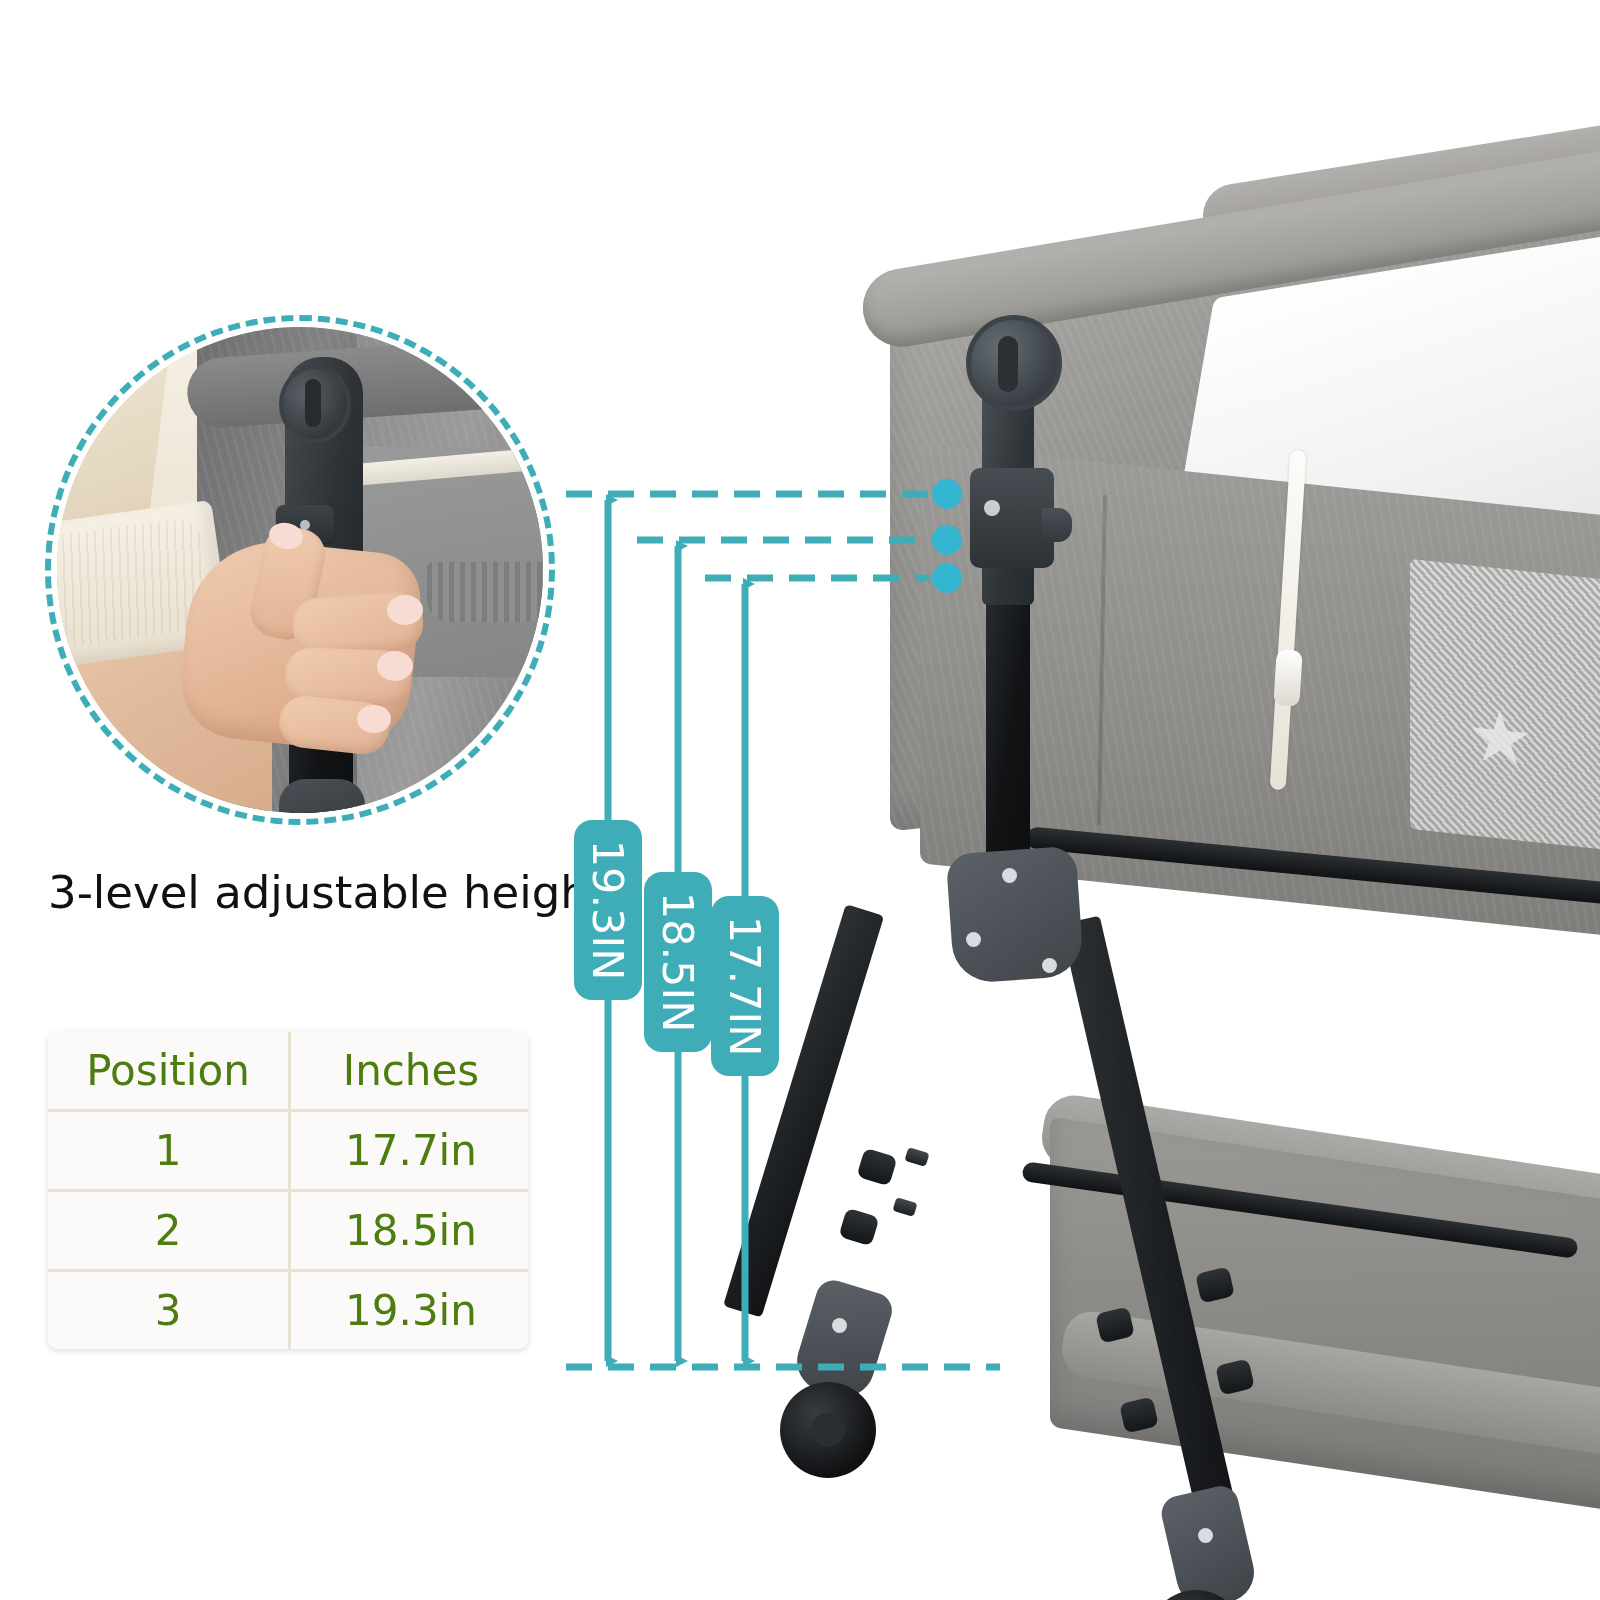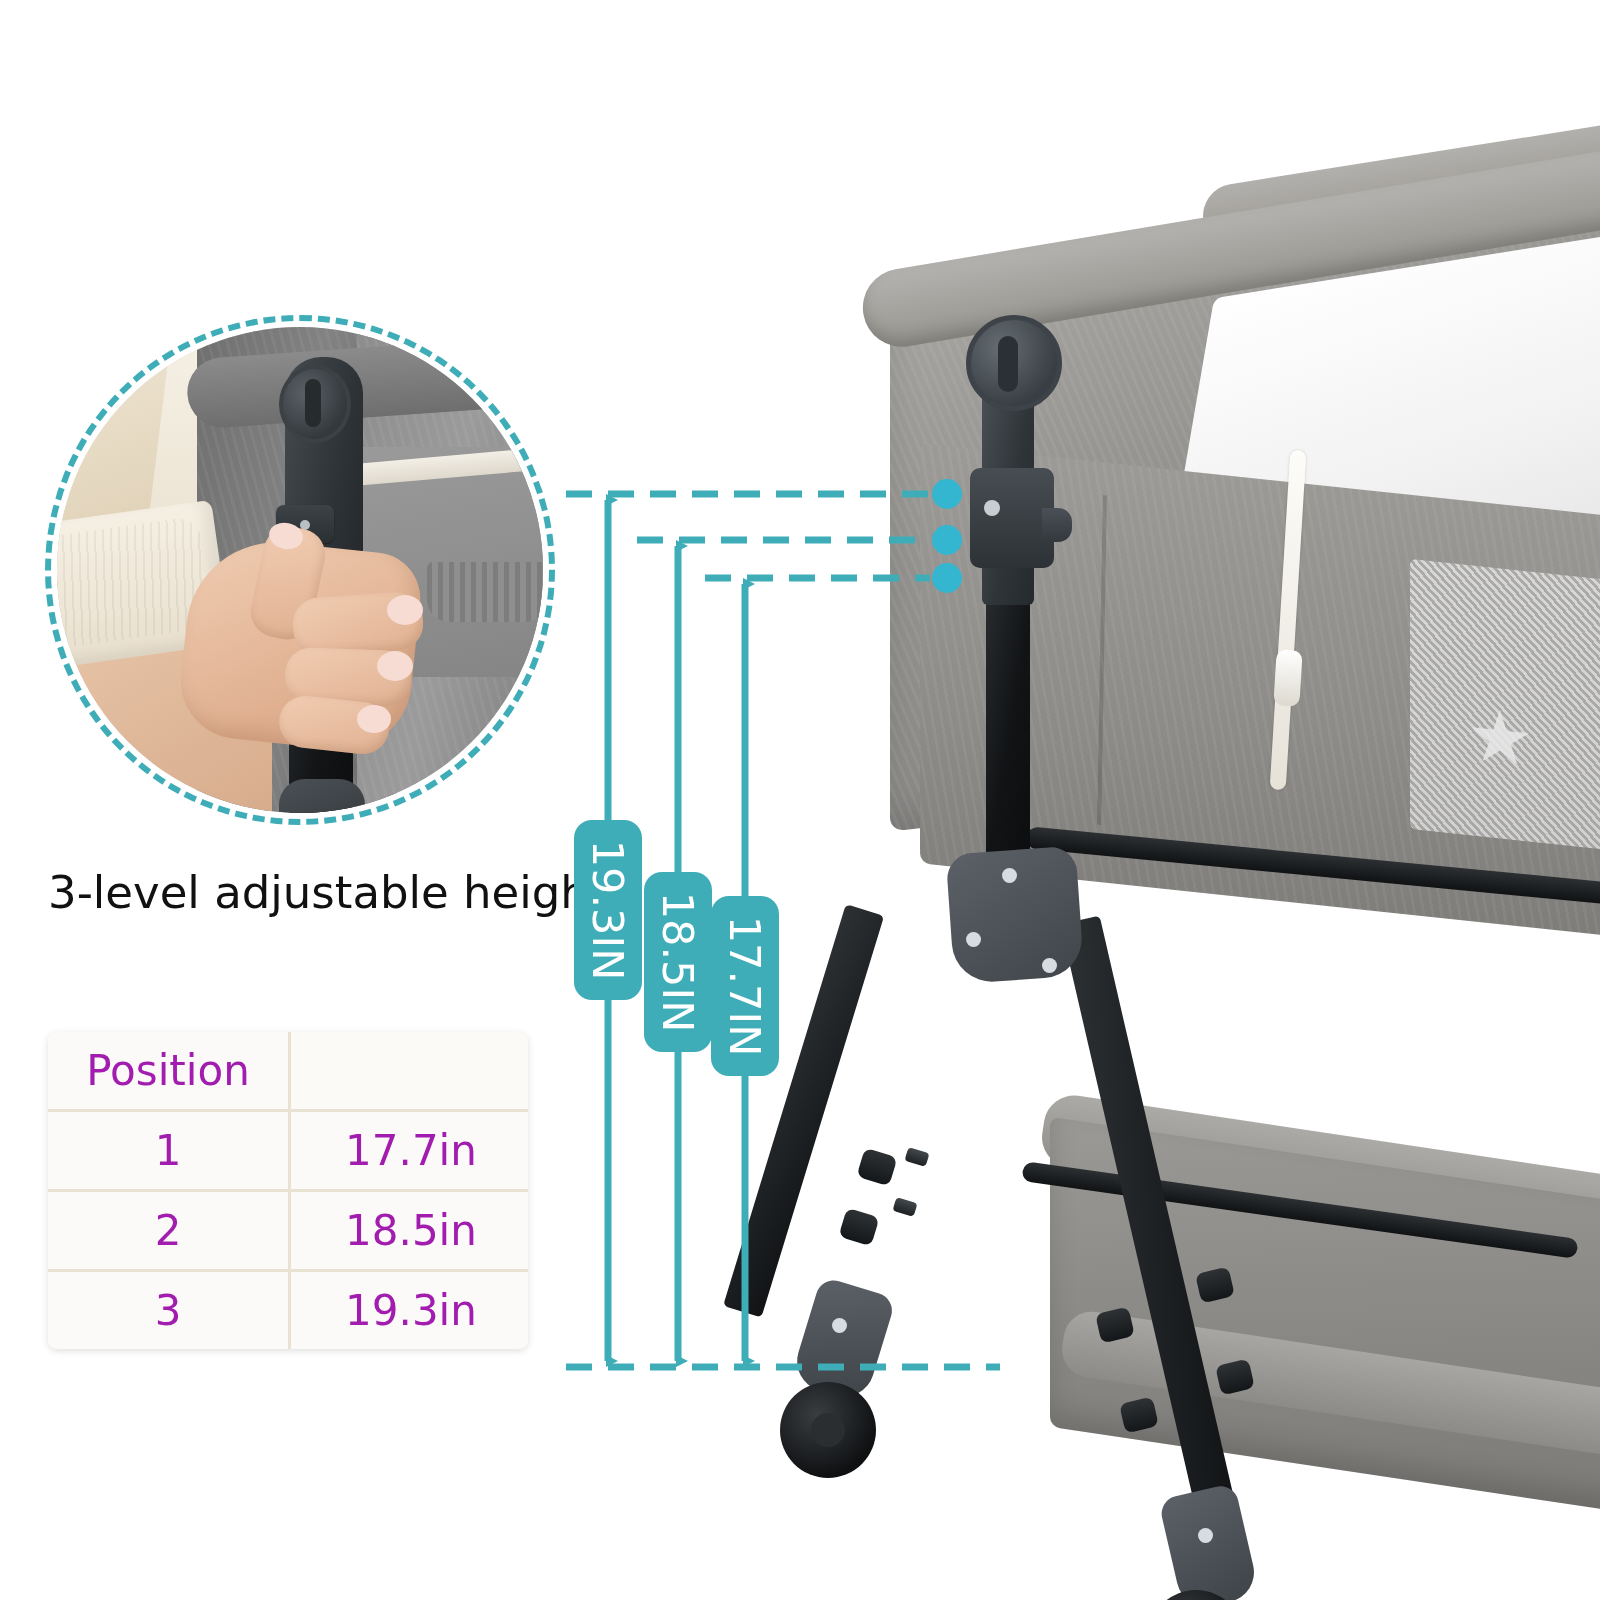--- a/index.html
+++ b/index.html
@@ -85,21 +85,21 @@
            font-size:45px;color:#111;font-family:"DejaVu Sans",sans-serif;
            white-space:nowrap;}
 
   
   .tbl{position:absolute;left:48px;top:1032px;width:480px;
        border-radius:9px;overflow:hidden;
        box-shadow:0 2px 7px rgba(0,0,0,.13);background:#fbfaf7;}
   .tr{display:flex;height:77px;border-bottom:3px solid #e9e1d2;}
   .tr:last-child{border-bottom:none;}
   .td{flex:0 0 50%;display:flex;align-items:center;justify-content:center;
-      font-size:42px;color:#a21caf;background:#fbfaf8;
+      font-size:42px;color:#4d7c0f;background:#fbfaf8;
       font-family:"DejaVu Sans",sans-serif;}
   .td.first{border-right:3px solid #e9e1d2;}
   .tr.head .td{font-size:42px;}
 
   
   .dim{position:absolute;left:0;top:0;width:1600px;height:1600px;
        pointer-events:none;}
 
   
   .prod{position:absolute;left:770px;top:150px;width:840px;height:1460px;}
@@ -240,20 +240,21 @@
       </div>
     </div>
     <div class="inset-dash"></div>
   </div>
 
   <div class="caption">3-level adjustable height</div>
 
   <div class="tbl">
     <div class="tr head">
       <div class="td first">Position</div>
+      <div class="td">Inches</div>
     </div>
     <div class="tr">
       <div class="td first">1</div>
       <div class="td">17.7in</div>
     </div>
     <div class="tr">
       <div class="td first">2</div>
       <div class="td">18.5in</div>
     </div>
     <div class="tr">

